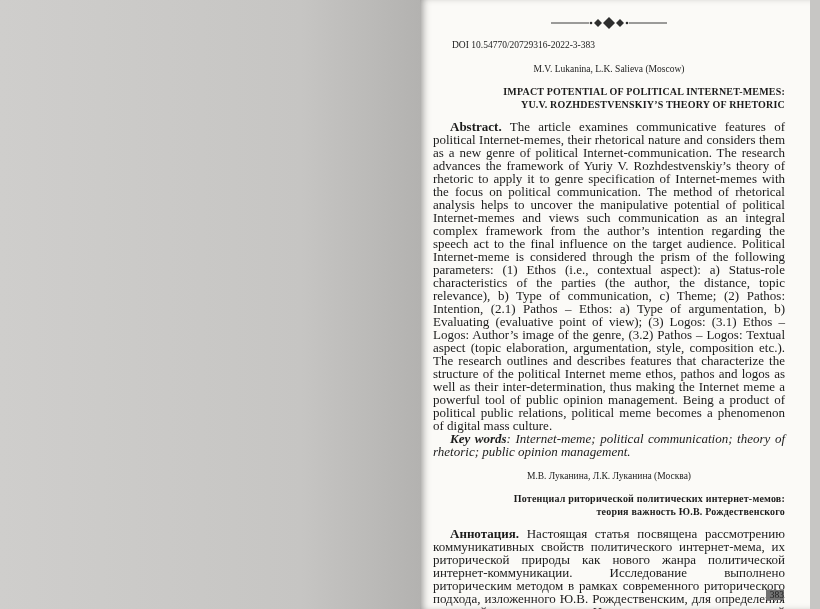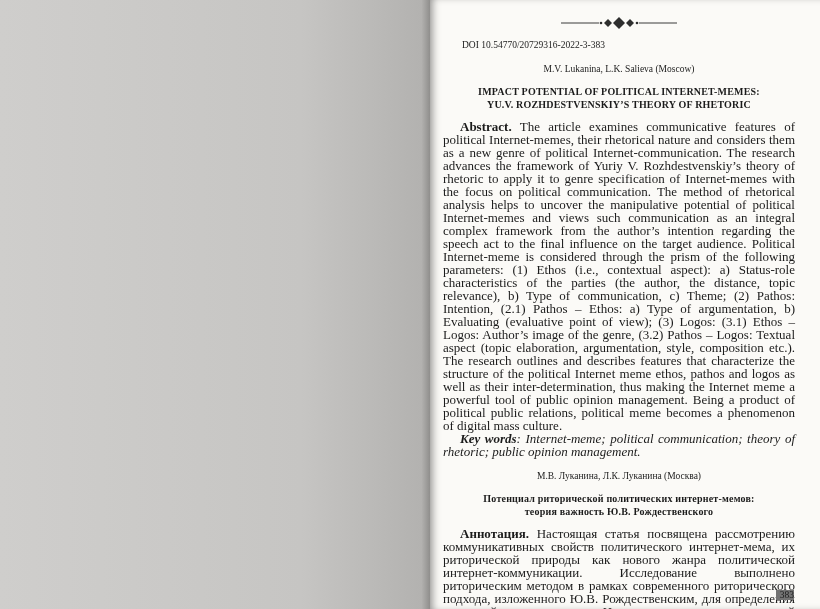--- a/index.html
+++ b/index.html
@@ -16,21 +16,21 @@
     color: #1b1b1b;
   }
   .backdrop {
     position: absolute;
     left: 0; top: 0;
     width: 430px; height: 609px;
     background: linear-gradient(90deg, #cfcecc 0%, #c6c5c3 70%, #b3b2b0 98%, #8f8e8c 100%);
   }
   .page {
     position: absolute;
-    left: 430px; top: 0;
+    left: 420px; top: 0;
     width: 390px; height: 609px;
     background: #fbfaf7;
     box-sizing: border-box;
     padding: 13px 25px 0 13px;
     overflow: hidden;
     box-shadow: inset 6px 0 9px -4px rgba(0,0,0,0.45);
   }
   .ornament {
     text-align: center;
     margin: 3px 0 0 0;
@@ -46,21 +46,21 @@
     margin: 12px 0 0 0;
     font-size: 9.5px;
     line-height: 12px;
     text-align: center;
   }
   .title {
     margin: 10px 0 0 0;
     font-size: 10px;
     line-height: 13px;
     font-weight: bold;
-    text-align: center;
+    text-align: right;
     letter-spacing: 0.2px;
   }
   .body-par {
     margin: 9px 0 0 0;
     font-size: 13px;
     line-height: 13px;
     text-align: justify;
     text-indent: 17px;
   }
   .body-par.tight {

